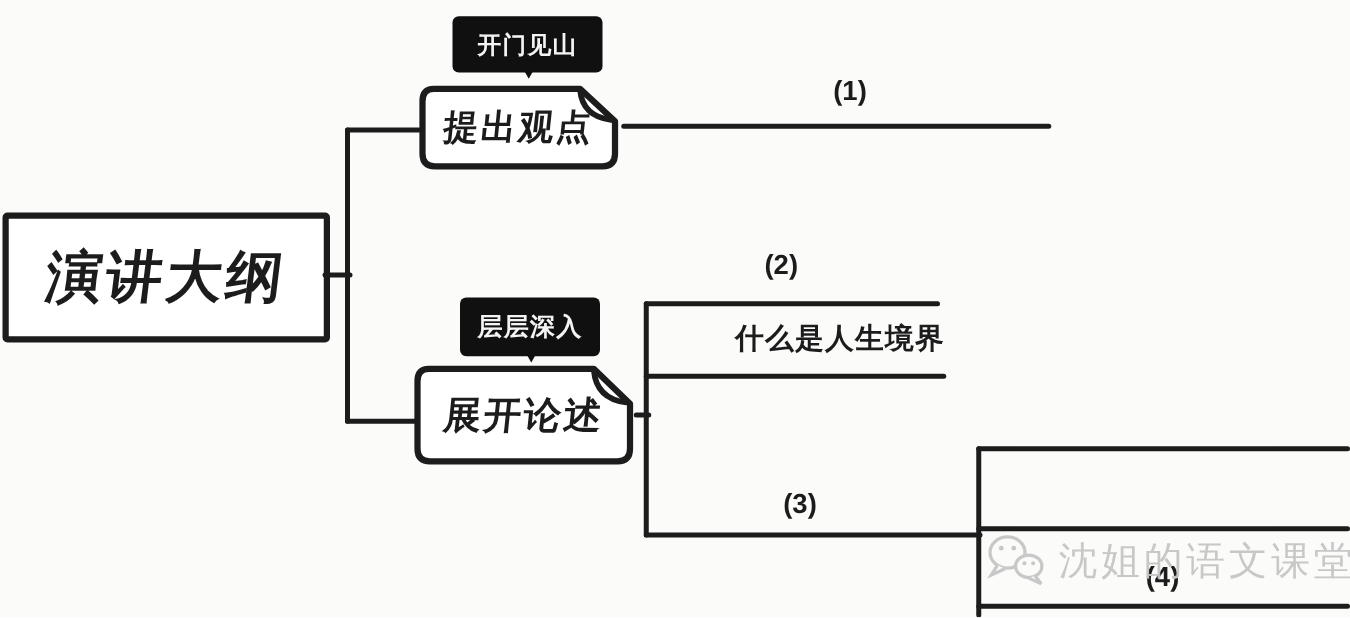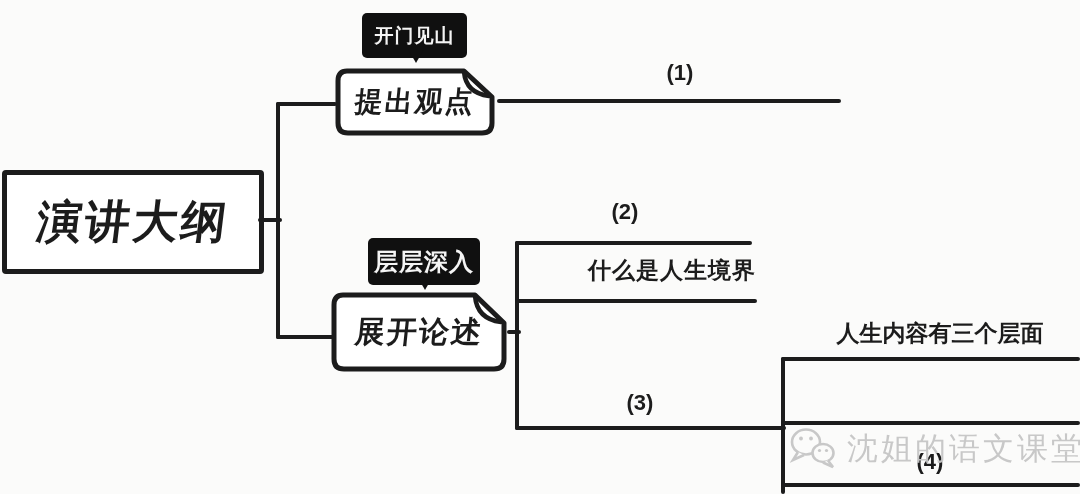--- a/index.html
+++ b/index.html
@@ -47,37 +47,37 @@
 
   <div class="root-box">
     <span class="root-text">演讲大纲</span>
   </div>
 
   <div class="ln" style="left:258px;top:218px;width:24px;height:4px;"></div>
   <div class="ln" style="left:276px;top:102px;width:4px;height:237px;"></div>
   <div class="ln" style="left:276px;top:102px;width:61px;height:4px;"></div>
   <div class="ln" style="left:276px;top:335px;width:59px;height:4px;"></div>
 
-  <div class="badge" style="left:362px;top:13px;width:105px;height:45px;font-size:19px;">
+  <div class="badge" style="left:362px;top:13px;width:120px;height:45px;font-size:19px;">
     <span>开门见山</span>
     <i class="badge-tail"></i>
   </div>
 
   <div class="note" style="left:333px;top:66px;width:164px;height:72px;">
     <svg viewBox="0 0 164 72">
       <path class="shape" d="M 14 5 H 131 L 159 31 V 57 Q 159 67 149 67 H 15 Q 5 67 5 57 V 15 Q 5 5 14 5 Z"></path>
       <path class="flap" d="M 131 6 Q 133 27 156 30"></path>
     </svg>
     <span class="note-text" style="font-size:28px;">提出观点</span>
   </div>
 
   <div class="ln" style="left:497px;top:99px;width:344px;height:4px;"></div>
   <div class="lbl" style="left:600px;top:60px;width:160px;font-size:22px;">(1)</div>
 
-  <div class="badge" style="left:368px;top:238px;width:112px;height:47px;font-size:24px;">
+  <div class="badge" style="left:368px;top:238px;width:112px;height:47px;font-size:20px;">
     <span>层层深入</span>
     <i class="badge-tail"></i>
   </div>
 
   <div class="note" style="left:329px;top:290px;width:180px;height:84px;">
     <svg viewBox="0 0 180 84">
       <path class="shape" d="M 14 5 H 146 L 175 33 V 69 Q 175 79 165 79 H 15 Q 5 79 5 69 V 15 Q 5 5 14 5 Z"></path>
       <path class="flap" d="M 146 6 Q 148 29 172 32"></path>
     </svg>
     <span class="note-text" style="font-size:30px;">展开论述</span>
@@ -91,21 +91,20 @@
 
   <div class="ln" style="left:515px;top:299px;width:242px;height:4px;"></div>
   <div class="lbl" style="left:552px;top:255px;width:240px;font-size:23px;letter-spacing:1px;">什么是人生境界</div>
 
   <div class="ln" style="left:515px;top:426px;width:271px;height:4px;"></div>
   <div class="lbl" style="left:560px;top:390px;width:160px;font-size:22px;">(3)</div>
 
   <div class="ln" style="left:781px;top:357px;width:4px;height:137px;"></div>
 
   <div class="ln" style="left:781px;top:357px;width:299px;height:4px;"></div>
-  <div class="lbl" style="left:810px;top:318px;width:260px;font-size:23px;">人生内容有三个层面</div>
 
   <div class="ln" style="left:781px;top:421px;width:299px;height:4px;"></div>
 
   <div class="ln" style="left:781px;top:483px;width:299px;height:4px;"></div>
   <div class="lbl" style="left:850px;top:449px;width:160px;font-size:22px;">(4)</div>
 
   <div class="watermark">
     <svg class="wm-icon" width="52" height="46" viewBox="0 0 52 46">
       <ellipse class="bub" cx="18" cy="16" rx="14" ry="12.5"></ellipse>
       <path class="bub" d="M 10 26 L 5 34 L 16 29"></path>

